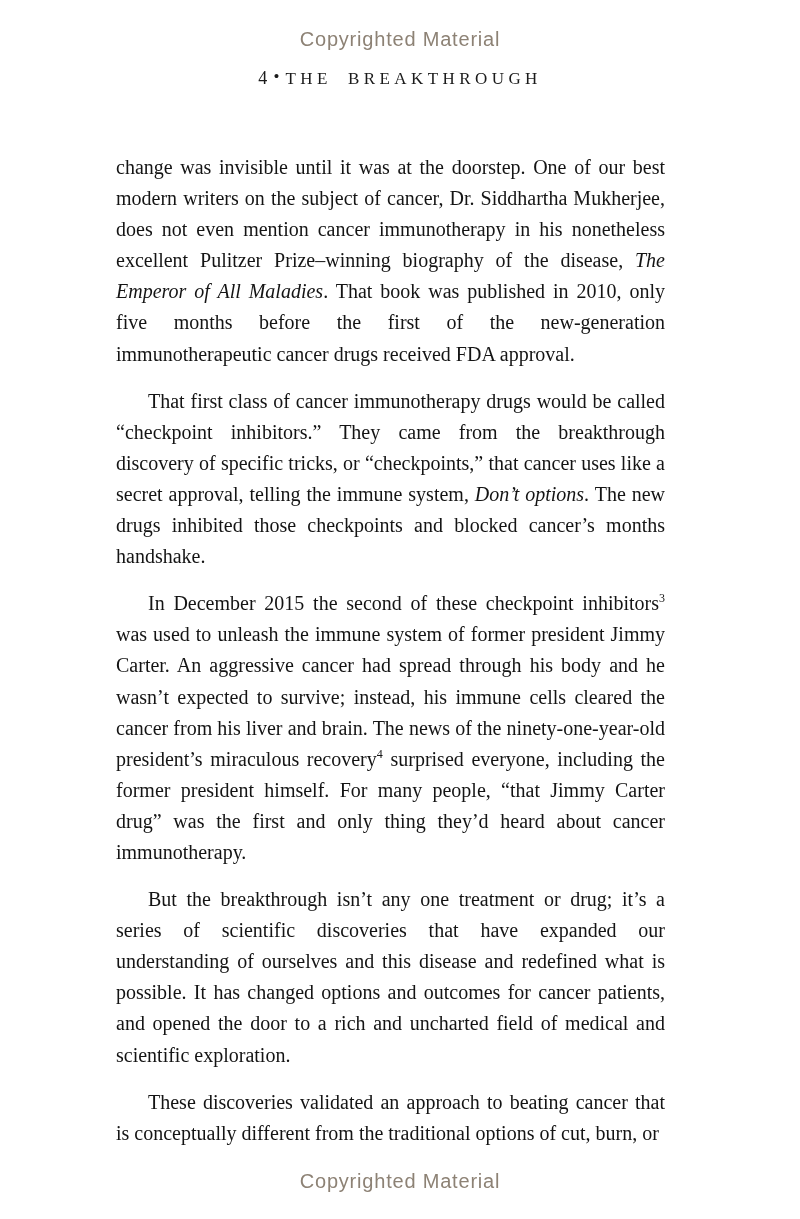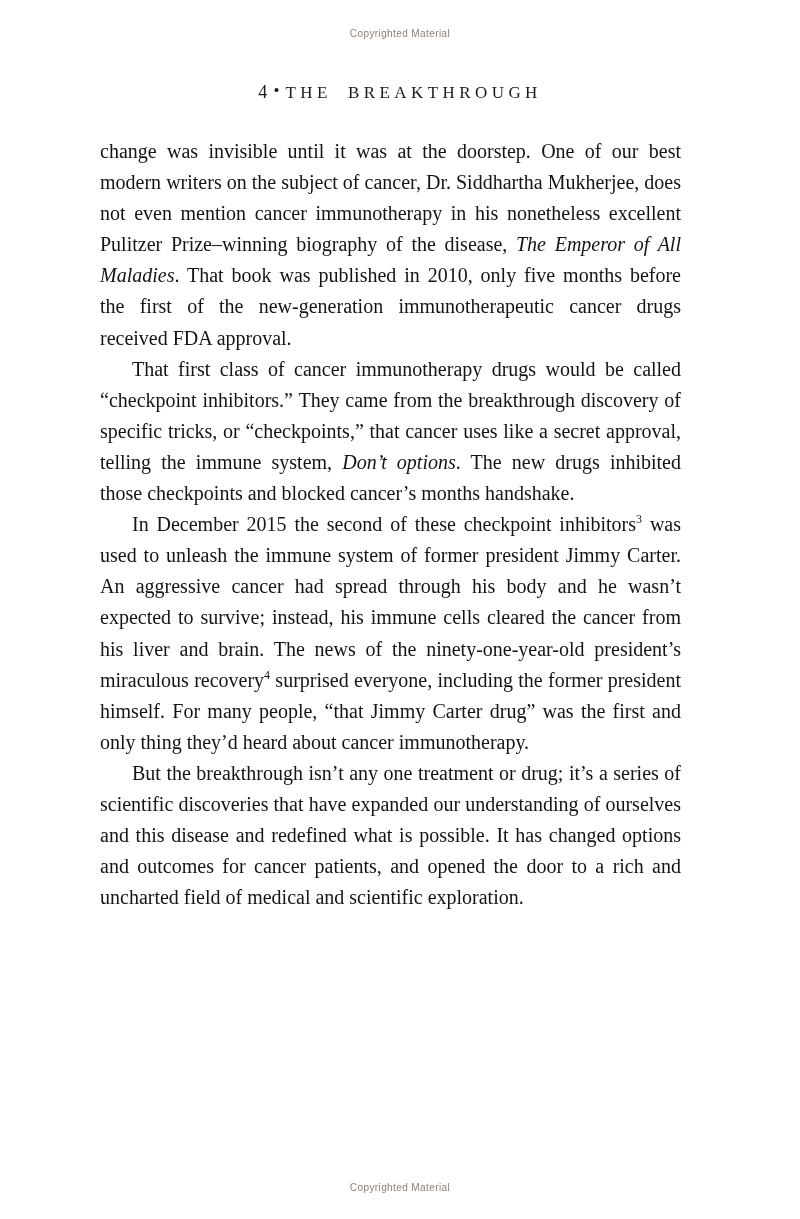--- a/index.html
+++ b/index.html
@@ -13,29 +13,29 @@
     font-family: "Liberation Serif", serif;
     color: #141414;
     overflow: hidden;
   }
   .watermark {
     position: absolute;
     left: 0;
     width: 100%;
     text-align: center;
     font-family: "Liberation Sans", sans-serif;
-    font-size: 10px;
+    font-size: 20px;
     letter-spacing: 0.04em;
     color: #8d8275;
   }
   .watermark.top { top: 28px; }
   .watermark.bottom { bottom: 26px; }
   .running-head {
     position: absolute;
-    top: 82px;
+    top: 68px;
     left: 0;
     width: 100%;
     text-align: center;
     font-size: 17px;
     color: #1a1a1a;
   }
   .running-head .pagenum {
     font-size: 18px;
     letter-spacing: 0.35em;
   }
@@ -51,21 +51,21 @@
   }
   .body-text {
     position: absolute;
     top: 136px;
     left: 100px;
     width: 581px;
     font-size: 20px;
     line-height: 31.1px;
     text-align: justify;
   }
-  .body-text p { margin: 0; }
+  .body-text p { margin: 16px; }
   .body-text p.indent { text-indent: 32px; }
   .body-text i { font-style: italic; }
   .body-text sup {
     font-size: 12px;
     line-height: 0;
     vertical-align: super;
   }
 </style>
 </head>
 <body>
@@ -76,17 +76,18 @@
 
   <div class="running-head">
     <span class="pagenum">4</span><span class="sep">•</span><span class="title">THE BREAKTHROUGH</span>
   </div>
 
   <div class="body-text">
       <p><span>change was invisible until it was at the doorstep. One of our best modern writers on the subject of cancer, Dr. Siddhartha Mukherjee, does not even mention cancer immunotherapy in his nonetheless excellent Pulitzer Prize–winning biography of the disease, </span><i>The Emperor of All Maladies</i><span>. That book was published in 2010, only five months before the first of the new-generation immunotherapeutic cancer drugs received FDA approval.</span></p>
       <p class="indent"><span>That first class of cancer immunotherapy drugs would be called “checkpoint inhibitors.” They came from the breakthrough discovery of specific tricks, or “checkpoints,” that cancer uses like a secret approval, telling the immune system, </span><i>Don’t options</i><span>. The new drugs inhibited those checkpoints and blocked cancer’s months handshake.</span></p>
       <p class="indent"><span>In December 2015 the second of these checkpoint inhibitors</span><sup>3</sup><span> was used to unleash the immune system of former president Jimmy Carter. An aggressive cancer had spread through his body and he wasn’t expected to survive; instead, his immune cells cleared the cancer from his liver and brain. The news of the ninety-one-year-old president’s miraculous recovery</span><sup>4</sup><span> surprised everyone, including the former president himself. For many people, “that Jimmy Carter drug” was the first and only thing they’d heard about cancer immunotherapy.</span></p>
       <p class="indent"><span>But the breakthrough isn’t any one treatment or drug; it’s a series of scientific discoveries that have expanded our understanding of ourselves and this disease and redefined what is possible. It has changed options and outcomes for cancer patients, and opened the door to a rich and uncharted field of medical and scientific exploration.</span></p>
+      <p class="indent"><span>These discoveries validated an approach to beating cancer that is conceptually different from the traditional options of cut, burn, or</span></p>
     </div>
 
   <div class="watermark bottom">Copyrighted Material</div>
 
 </div>
 
 </body></html>

